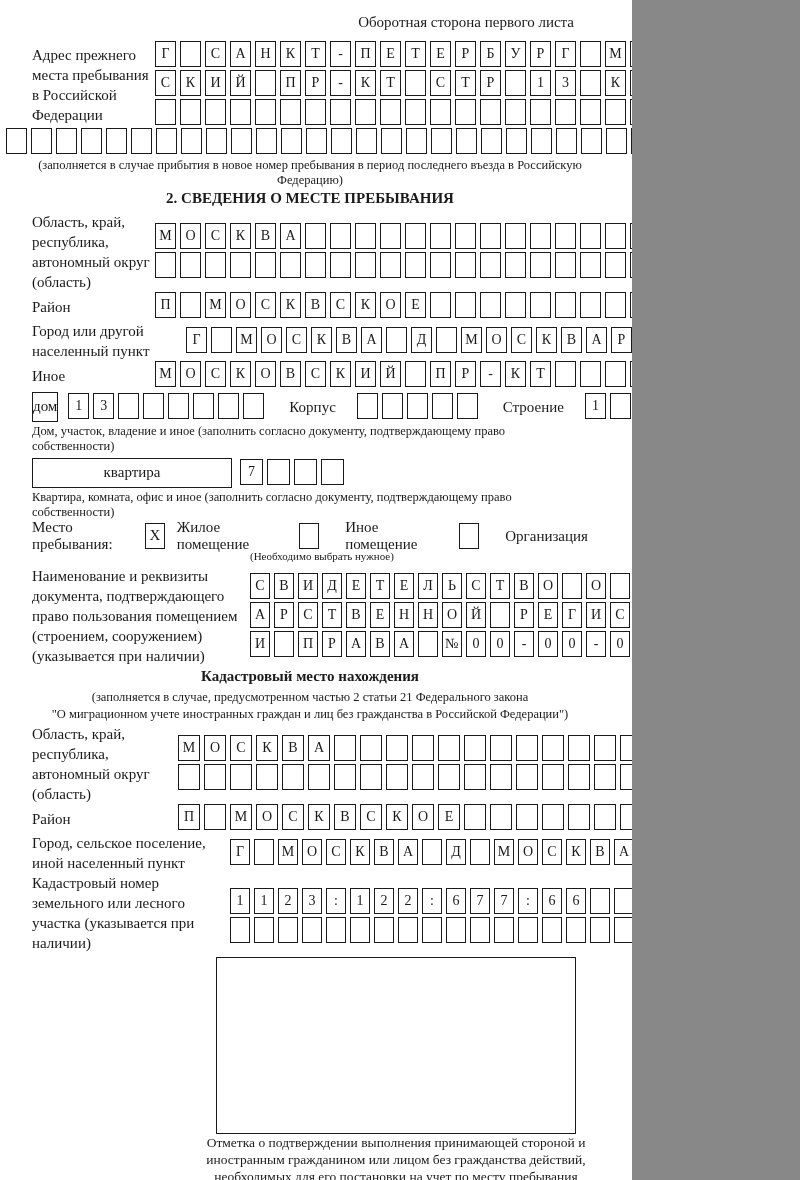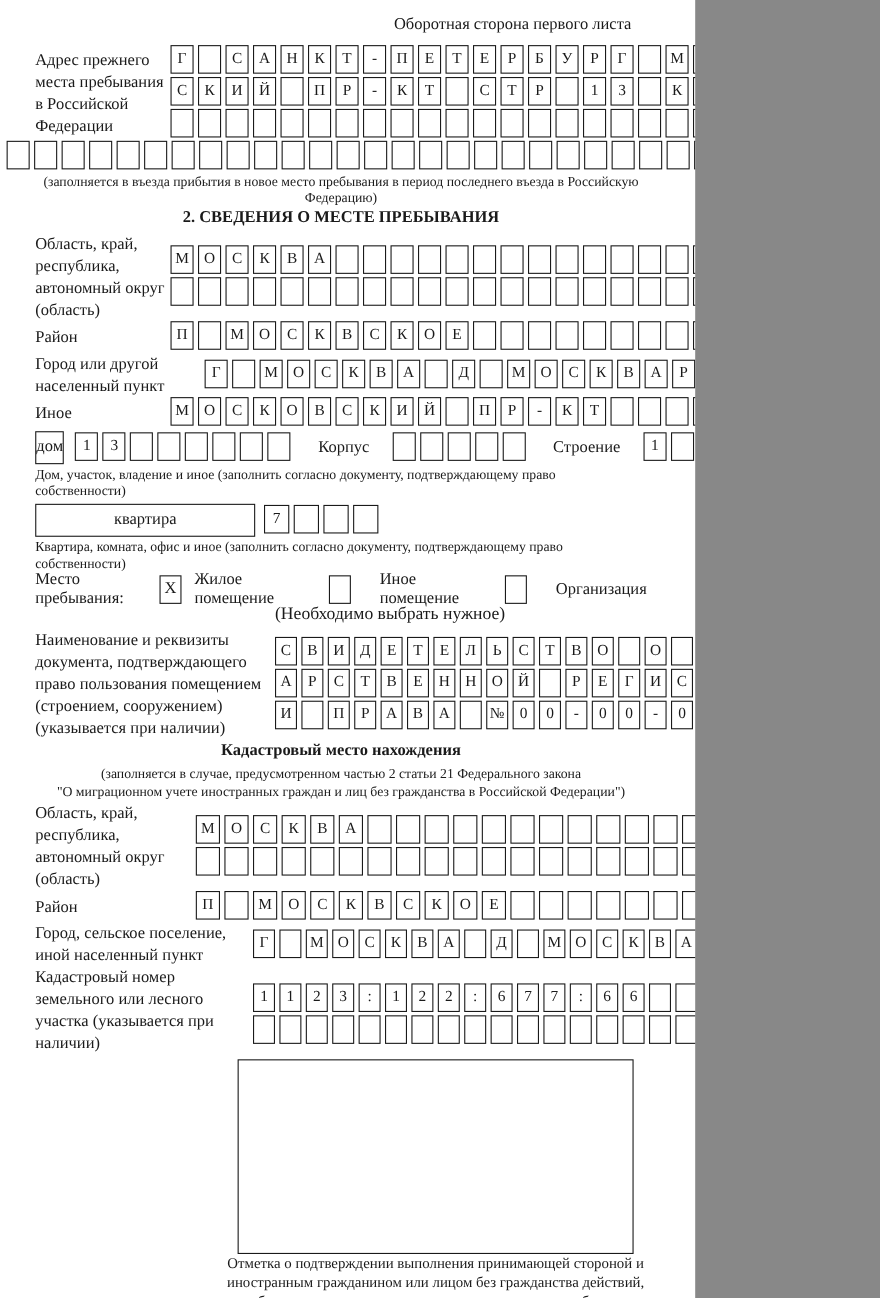--- a/index.html
+++ b/index.html
@@ -32,21 +32,21 @@
               text-align:center; font-size:15px; line-height:27px; }
   .box-dom { width:168px; margin-right:10px; }
   .box-kv  { width:200px; margin-right:8px; }
   .inline-label { font-size:15px; margin:0 21px; }
   .caption { font-size:12.5px; margin:0 0 3px; }
 
   .mesto-row { display:flex; align-items:center; height:28px; margin-top:2px; font-size:15px; }
   .chk { display:inline-block; width:24px; height:26px; border:1.6px solid #1a1a1a;
          text-align:center; font-size:15px; line-height:23px; }
   .mesto-row .gap-s { margin-right:12px; } .mesto-row .gap-m { margin-right:26px; }
-  .hint { font-size:16px; margin:0 0 4px 218px; }
+  .hint { font-size:11px; margin:0 0 4px 218px; }
 
   .fcol { display:block;font-family:Liberation Serif, serif; }
   .stamp-wrap { width:384px; margin-left:auto; margin-top:4px; }
   .stamp-box { width:360px; height:177px; border:1.8px solid #1a1a1a; margin:0 auto; }
   .stamp-caption { font-size:13.5px; text-align:center; line-height:17px; margin-top:0; }
   .mb2{margin-bottom:2px;} .mt2{margin-top:2px;}
 </style>
 </head>
 <body>
 
@@ -56,21 +56,21 @@
 
   <div class="frow">
     <div class="flabel w123">Адрес прежнего места пребывания в Российской Федерации</div>
     <div class="fcol">
       <div class="cellrow"><span class="cell">Г</span><span class="cell"></span><span class="cell">С</span><span class="cell">А</span><span class="cell">Н</span><span class="cell">К</span><span class="cell">Т</span><span class="cell">-</span><span class="cell">П</span><span class="cell">Е</span><span class="cell">Т</span><span class="cell">Е</span><span class="cell">Р</span><span class="cell">Б</span><span class="cell">У</span><span class="cell">Р</span><span class="cell">Г</span><span class="cell"></span><span class="cell">М</span><span class="cell">О</span><span class="cell">С</span><span class="cell">К</span><span class="cell">О</span><span class="cell">В</span></div>
       <div class="cellrow"><span class="cell">С</span><span class="cell">К</span><span class="cell">И</span><span class="cell">Й</span><span class="cell"></span><span class="cell">П</span><span class="cell">Р</span><span class="cell">-</span><span class="cell">К</span><span class="cell">Т</span><span class="cell"></span><span class="cell">С</span><span class="cell">Т</span><span class="cell">Р</span><span class="cell"></span><span class="cell">1</span><span class="cell">3</span><span class="cell"></span><span class="cell">К</span><span class="cell">В</span><span class="cell"></span><span class="cell">7</span><span class="cell"></span><span class="cell"></span></div>
       <div class="cellrow"><span class="cell"></span><span class="cell"></span><span class="cell"></span><span class="cell"></span><span class="cell"></span><span class="cell"></span><span class="cell"></span><span class="cell"></span><span class="cell"></span><span class="cell"></span><span class="cell"></span><span class="cell"></span><span class="cell"></span><span class="cell"></span><span class="cell"></span><span class="cell"></span><span class="cell"></span><span class="cell"></span><span class="cell"></span><span class="cell"></span><span class="cell"></span><span class="cell"></span><span class="cell"></span><span class="cell"></span></div>
     </div>
   </div>
   <div class="cellrow fullrow"><span class="cell"></span><span class="cell"></span><span class="cell"></span><span class="cell"></span><span class="cell"></span><span class="cell"></span><span class="cell"></span><span class="cell"></span><span class="cell"></span><span class="cell"></span><span class="cell"></span><span class="cell"></span><span class="cell"></span><span class="cell"></span><span class="cell"></span><span class="cell"></span><span class="cell"></span><span class="cell"></span><span class="cell"></span><span class="cell"></span><span class="cell"></span><span class="cell"></span><span class="cell"></span><span class="cell"></span><span class="cell"></span><span class="cell"></span><span class="cell"></span><span class="cell"></span><span class="cell"></span><span class="cell"></span></div>
-  <div class="note">(заполняется в въезда прибытия в новое место пребывания в период последнего въезда в Российскую Федерацию)</div>
+  <div class="note">(заполняется в случае прибытия в новое номер пребывания в период последнего въезда в Российскую Федерацию)</div>
 
   <div class="sec-title">2. СВЕДЕНИЯ О МЕСТЕ ПРЕБЫВАНИЯ</div>
 
   <div class="frow">
     <div class="flabel w123">Область, край, республика, автономный округ (область)</div>
     <div class="fcol">
       <div class="cellrow"><span class="cell">М</span><span class="cell">О</span><span class="cell">С</span><span class="cell">К</span><span class="cell">В</span><span class="cell">А</span><span class="cell"></span><span class="cell"></span><span class="cell"></span><span class="cell"></span><span class="cell"></span><span class="cell"></span><span class="cell"></span><span class="cell"></span><span class="cell"></span><span class="cell"></span><span class="cell"></span><span class="cell"></span><span class="cell"></span><span class="cell"></span><span class="cell"></span><span class="cell"></span><span class="cell"></span><span class="cell"></span></div>
       <div class="cellrow"><span class="cell"></span><span class="cell"></span><span class="cell"></span><span class="cell"></span><span class="cell"></span><span class="cell"></span><span class="cell"></span><span class="cell"></span><span class="cell"></span><span class="cell"></span><span class="cell"></span><span class="cell"></span><span class="cell"></span><span class="cell"></span><span class="cell"></span><span class="cell"></span><span class="cell"></span><span class="cell"></span><span class="cell"></span><span class="cell"></span><span class="cell"></span><span class="cell"></span><span class="cell"></span><span class="cell"></span></div>
     </div>
   </div>

